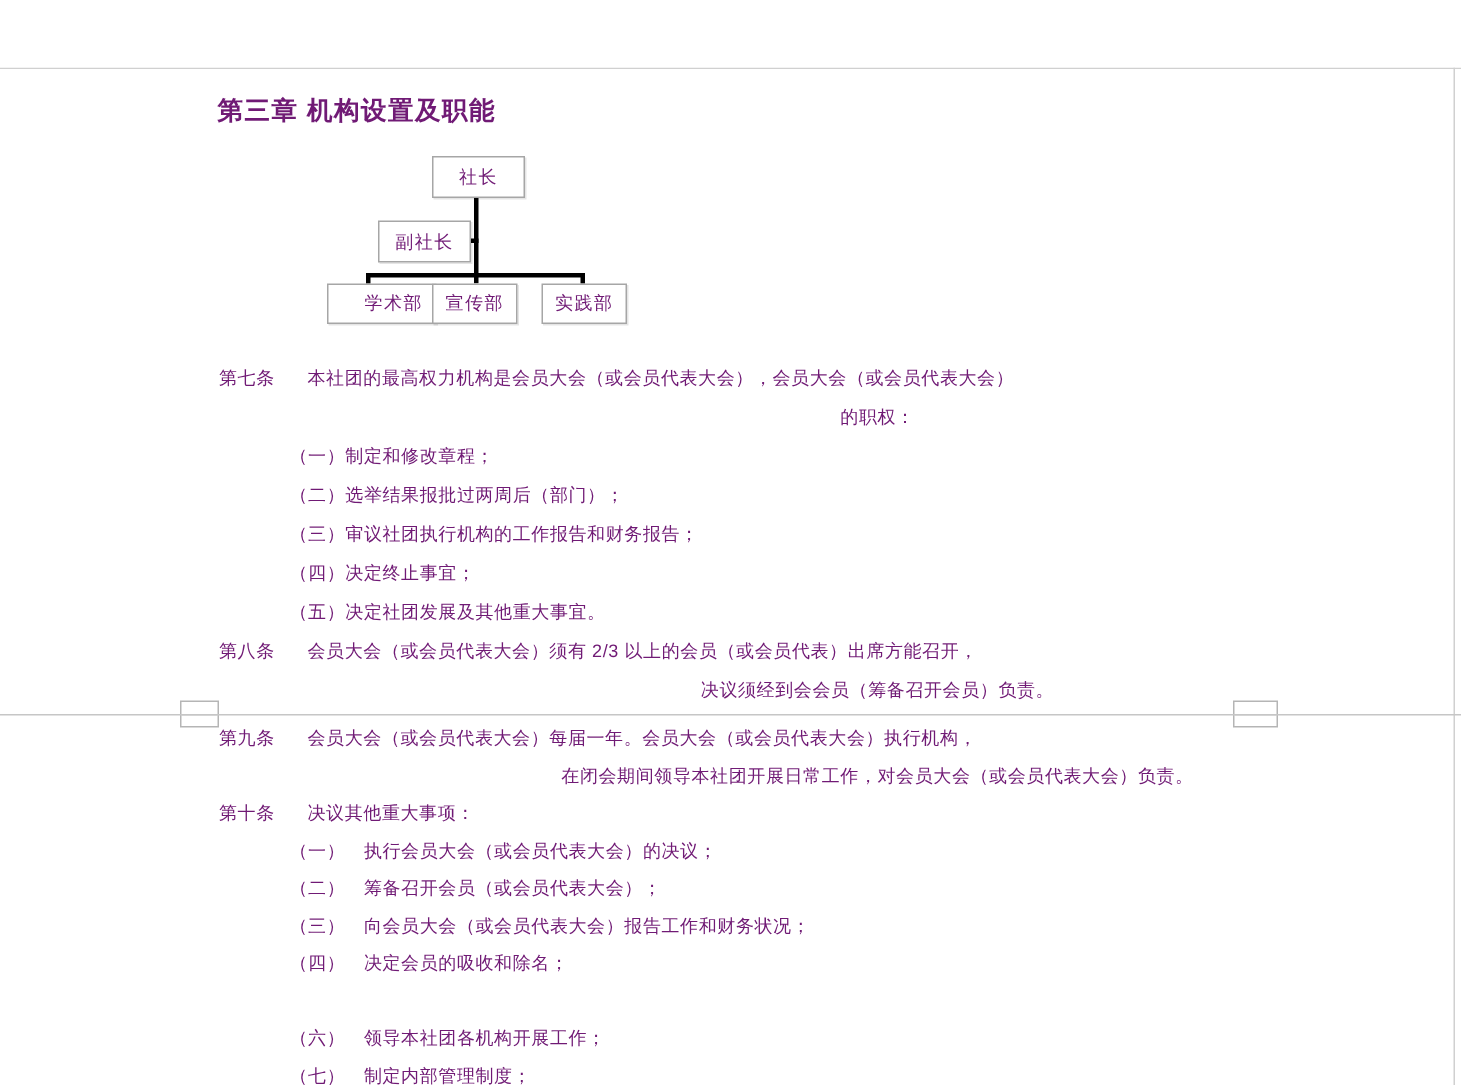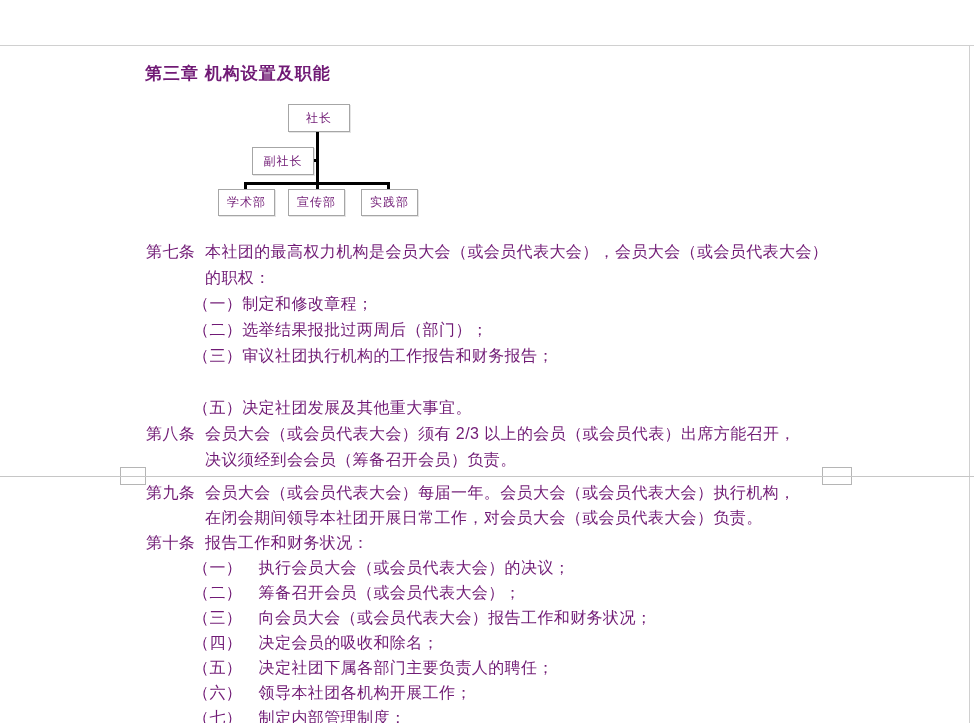--- a/index.html
+++ b/index.html
@@ -25,24 +25,24 @@
 
   
   .bracket{position:absolute;top:422px;height:18px;background:#fff;border:1px solid #b5b5b5;box-sizing:border-box;}
   .bracket::after{content:"";position:absolute;left:0;right:0;top:8px;height:1px;background:#c6c6c6;}
   .break-line{position:absolute;left:0;top:431px;width:974px;height:1px;background:#c6c6c6;}
 
   
   .doc-section{position:absolute;left:0;top:0;width:974px;height:723px;}
   .line{
     position:absolute;left:146px;width:760px;
-    font-size:16px;letter-spacing:0.4px;white-space:nowrap;
+    font-size:12px;letter-spacing:0.4px;white-space:nowrap;
   }
   .line .label-cell{display:inline-block;width:59px;}
-  .line.cont{padding-left:59px;}
+  .line.cont{padding-left:59px;text-align:center;}
   .line.item{padding-left:47px;}
 </style>
 </head>
 <body>
 
 <div class="page">
   <div class="edge-top"></div>
   <div class="edge-right"></div>
 
   <div class="doc-title">第三章 机构设置及职能</div>
@@ -50,44 +50,44 @@
   <div>
 
     <div class="cline" style="left:316px;top:87px;width:3px;height:57px;"></div>
     <div class="cline" style="left:312px;top:114px;width:7px;height:3px;"></div>
     <div class="cline" style="left:244px;top:137px;width:146px;height:3px;"></div>
     <div class="cline" style="left:244px;top:137px;width:3px;height:8px;"></div>
     <div class="cline" style="left:387px;top:137px;width:3px;height:8px;"></div>
 
     <div class="cbox" style="left:288px;top:59px;width:60px;height:26px;line-height:26px;">社长</div>
     <div class="cbox" style="left:252px;top:102px;width:60px;height:26px;line-height:26px;">副社长</div>
-    <div class="cbox" style="left:218px;top:144px;width:55px;height:25px;line-height:25px;">学术部</div>
+    <div class="cbox" style="left:218px;top:144px;width:55px;height:25px;line-height:25px;padding-left:16px;">学术部</div>
     <div class="cbox" style="left:288px;top:144px;width:55px;height:25px;line-height:25px;">宣传部</div>
     <div class="cbox" style="left:361px;top:144px;width:55px;height:25px;line-height:25px;">实践部</div>
   </div>
 
   <div class="doc-section" id="doc-section-0">
       <div class="line label" style="top: 194px; line-height: 26px; height: 26px;"><span class="label-cell">第七条</span><span>本社团的最高权力机构是会员大会（或会员代表大会），会员大会（或会员代表大会）</span></div>
       <div class="line cont" style="top: 220px; line-height: 26px; height: 26px;"><span>的职权：</span></div>
       <div class="line item" style="top: 246px; line-height: 26px; height: 26px;"><span>（一）制定和修改章程；</span></div>
       <div class="line item" style="top: 272px; line-height: 26px; height: 26px;"><span>（二）选举结果报批过两周后（部门）；</span></div>
       <div class="line item" style="top: 298px; line-height: 26px; height: 26px;"><span>（三）审议社团执行机构的工作报告和财务报告；</span></div>
+      <div class="line item" style="top: 324px; line-height: 26px; height: 26px;"><span>（四）决定终止事宜；</span></div>
       <div class="line item" style="top: 350px; line-height: 26px; height: 26px;"><span>（五）决定社团发展及其他重大事宜。</span></div>
       <div class="line label" style="top: 376px; line-height: 26px; height: 26px;"><span class="label-cell">第八条</span><span>会员大会（或会员代表大会）须有 2/3 以上的会员（或会员代表）出席方能召开，</span></div>
       <div class="line cont" style="top: 402px; line-height: 26px; height: 26px;"><span>决议须经到会会员（筹备召开会员）负责。</span></div>
     </div>
   <div class="doc-section" id="doc-section-1">
       <div class="line label" style="top: 435px; line-height: 25px; height: 25px;"><span class="label-cell">第九条</span><span>会员大会（或会员代表大会）每届一年。会员大会（或会员代表大会）执行机构，</span></div>
       <div class="line cont" style="top: 460px; line-height: 25px; height: 25px;"><span>在闭会期间领导本社团开展日常工作，对会员大会（或会员代表大会）负责。</span></div>
-      <div class="line label" style="top: 485px; line-height: 25px; height: 25px;"><span class="label-cell">第十条</span><span>报告工作和财务状况：</span></div>
+      <div class="line label" style="top: 485px; line-height: 25px; height: 25px;"><span class="label-cell">第十条</span><span>决议其他重大事项：</span></div>
       <div class="line item" style="top: 510px; line-height: 25px; height: 25px;"><span>（一）　执行会员大会（或会员代表大会）的决议；</span></div>
       <div class="line item" style="top: 535px; line-height: 25px; height: 25px;"><span>（二）　筹备召开会员（或会员代表大会）；</span></div>
       <div class="line item" style="top: 560px; line-height: 25px; height: 25px;"><span>（三）　向会员大会（或会员代表大会）报告工作和财务状况；</span></div>
       <div class="line item" style="top: 585px; line-height: 25px; height: 25px;"><span>（四）　决定会员的吸收和除名；</span></div>
-      <div class="line item" style="top: 610px; line-height: 25px; height: 25px;"><span>（五）　决定社团下属各部门主要负责人的聘任；</span></div>
       <div class="line item" style="top: 635px; line-height: 25px; height: 25px;"><span>（六）　领导本社团各机构开展工作；</span></div>
       <div class="line item" style="top: 660px; line-height: 25px; height: 25px;"><span>（七）　制定内部管理制度；</span></div>
       <div class="line item" style="top: 685px; line-height: 25px; height: 25px;"><span>（八）　决议其他重大事项。</span></div>
       <div class="line raw" style="top: 710px; line-height: 25px; height: 25px;"><span>第十一条 本社团大会在大会换届时间由社团全员大会决定，选举结果报批过两周后，本社团大会</span></div>
     </div>
 
   <div class="bracket" style="left:120px;width:26px;"></div>
   <div class="bracket" style="left:822px;width:30px;"></div>
   <div class="break-line"></div>
 </div>

